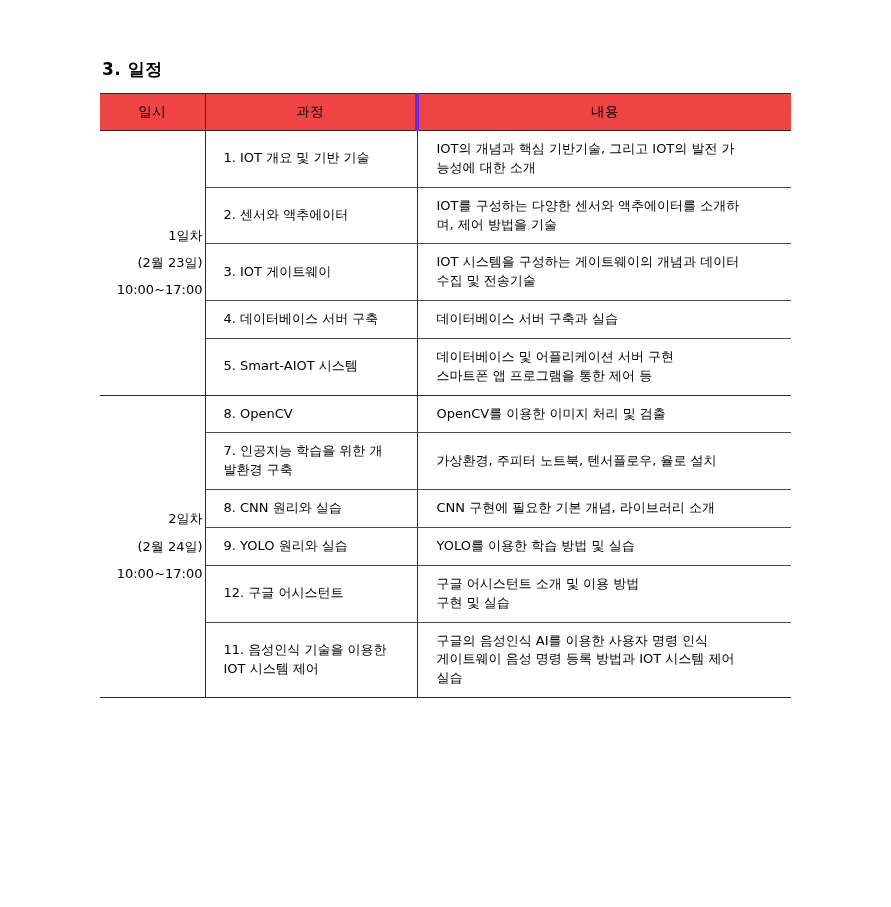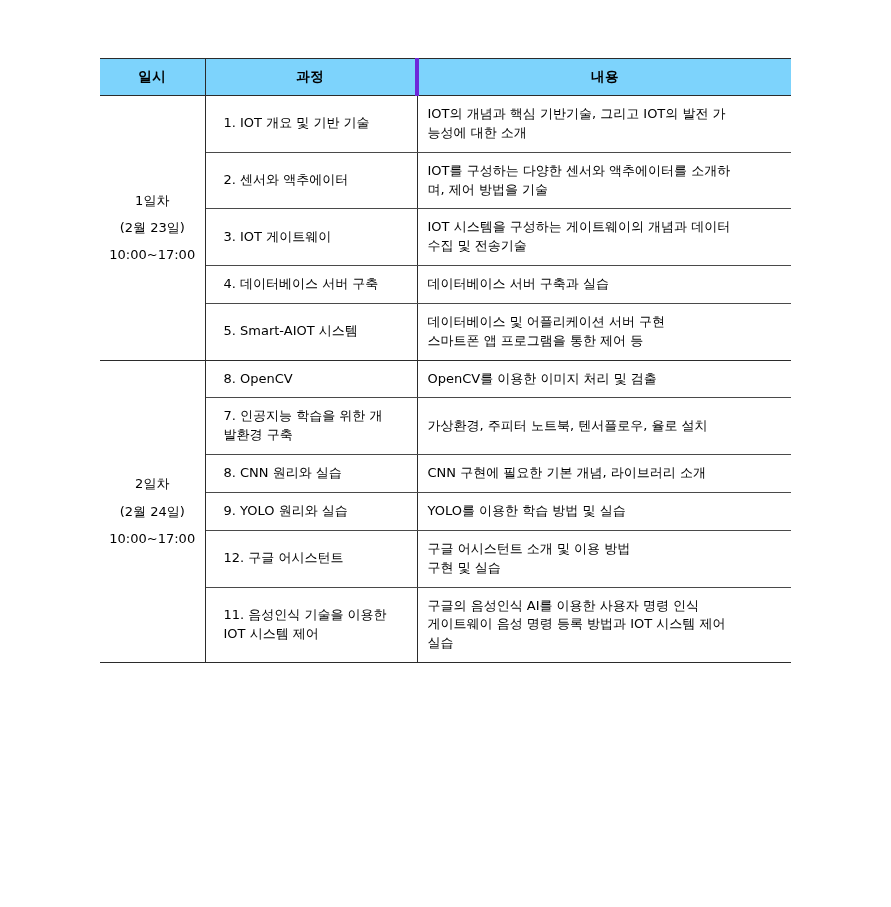--- a/index.html
+++ b/index.html
@@ -33,64 +33,65 @@
     table-layout: fixed;
     width: 691px;
     border-top: 1.5px solid #2b2b2b;
     border-bottom: 1.5px solid #2b2b2b;
   }
   table.schedule col.c-date { width: 105px; }
   table.schedule col.c-course { width: 212px; }
   table.schedule col.c-content { width: 374px; }
 
   thead th {
-    background: #7dd3fc;
+    background: #ef4444;
     border-bottom: 1px solid #2b2b2b;
     font-size: 13.5px;
-    font-weight: bold;
+    font-weight: normal;
     text-align: center;
     padding: 9px 4px;
     letter-spacing: 0.5px;
   }
   thead th.th-date { border-right: 1px solid #2b2b2b; }
   thead th.th-course { border-right: 4px solid #6d28d9; }
 
   tbody td {
     border-bottom: 1px solid #4a4a4a;
     font-size: 13px;
     line-height: 1.45;
     vertical-align: middle;
     padding: 9px 8px;
   }
   tbody td.day-cell {
     border-right: 1.2px solid #2b2b2b;
     border-bottom: 1.2px solid #2b2b2b;
-    text-align: center;
+    text-align: right;
     font-size: 13px;
     line-height: 2.1;
     padding: 6px 2px;
     white-space: pre-line;
   }
   tbody td.course-cell {
     border-right: 1.2px solid #2b2b2b;
     white-space: pre-line;
     padding-left: 18px;
   }
   tbody td.content-cell {
     white-space: pre-line;
-    padding-left: 10px;
+    padding-left: 19px;
   }
   tbody tr:last-child td { border-bottom: none; }
   tbody tr.day-end td { border-bottom: 1.2px solid #2b2b2b; }
 </style>
 </head>
 <body>
 
 <div class="page">
 
+  <h3 class="section-title">3. 일정</h3>
 
   <table class="schedule">
     <colgroup>
       <col class="c-date">
       <col class="c-course">
       <col class="c-content">
     </colgroup>
     <thead>
       <tr>
         <th class="th-date">일시</th>

